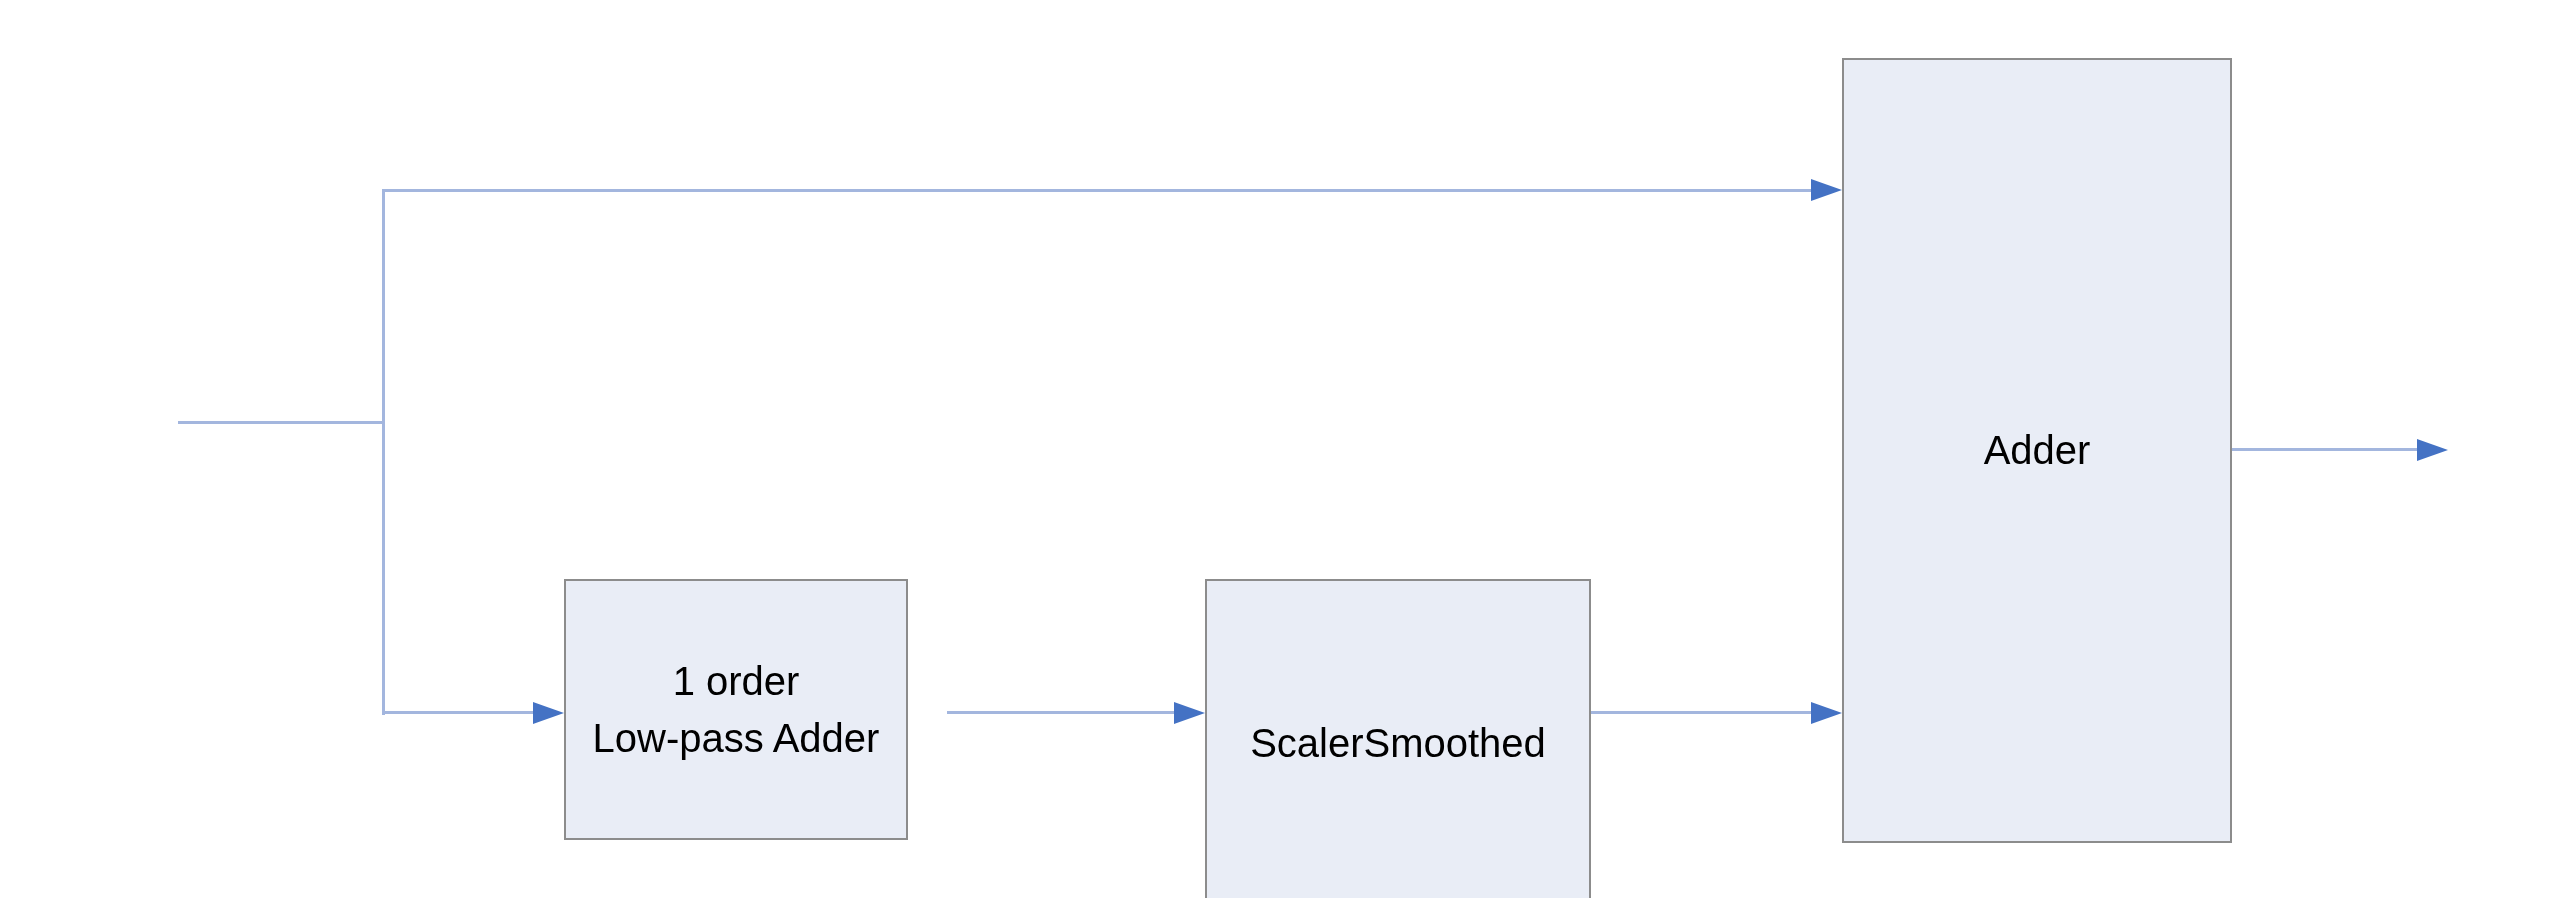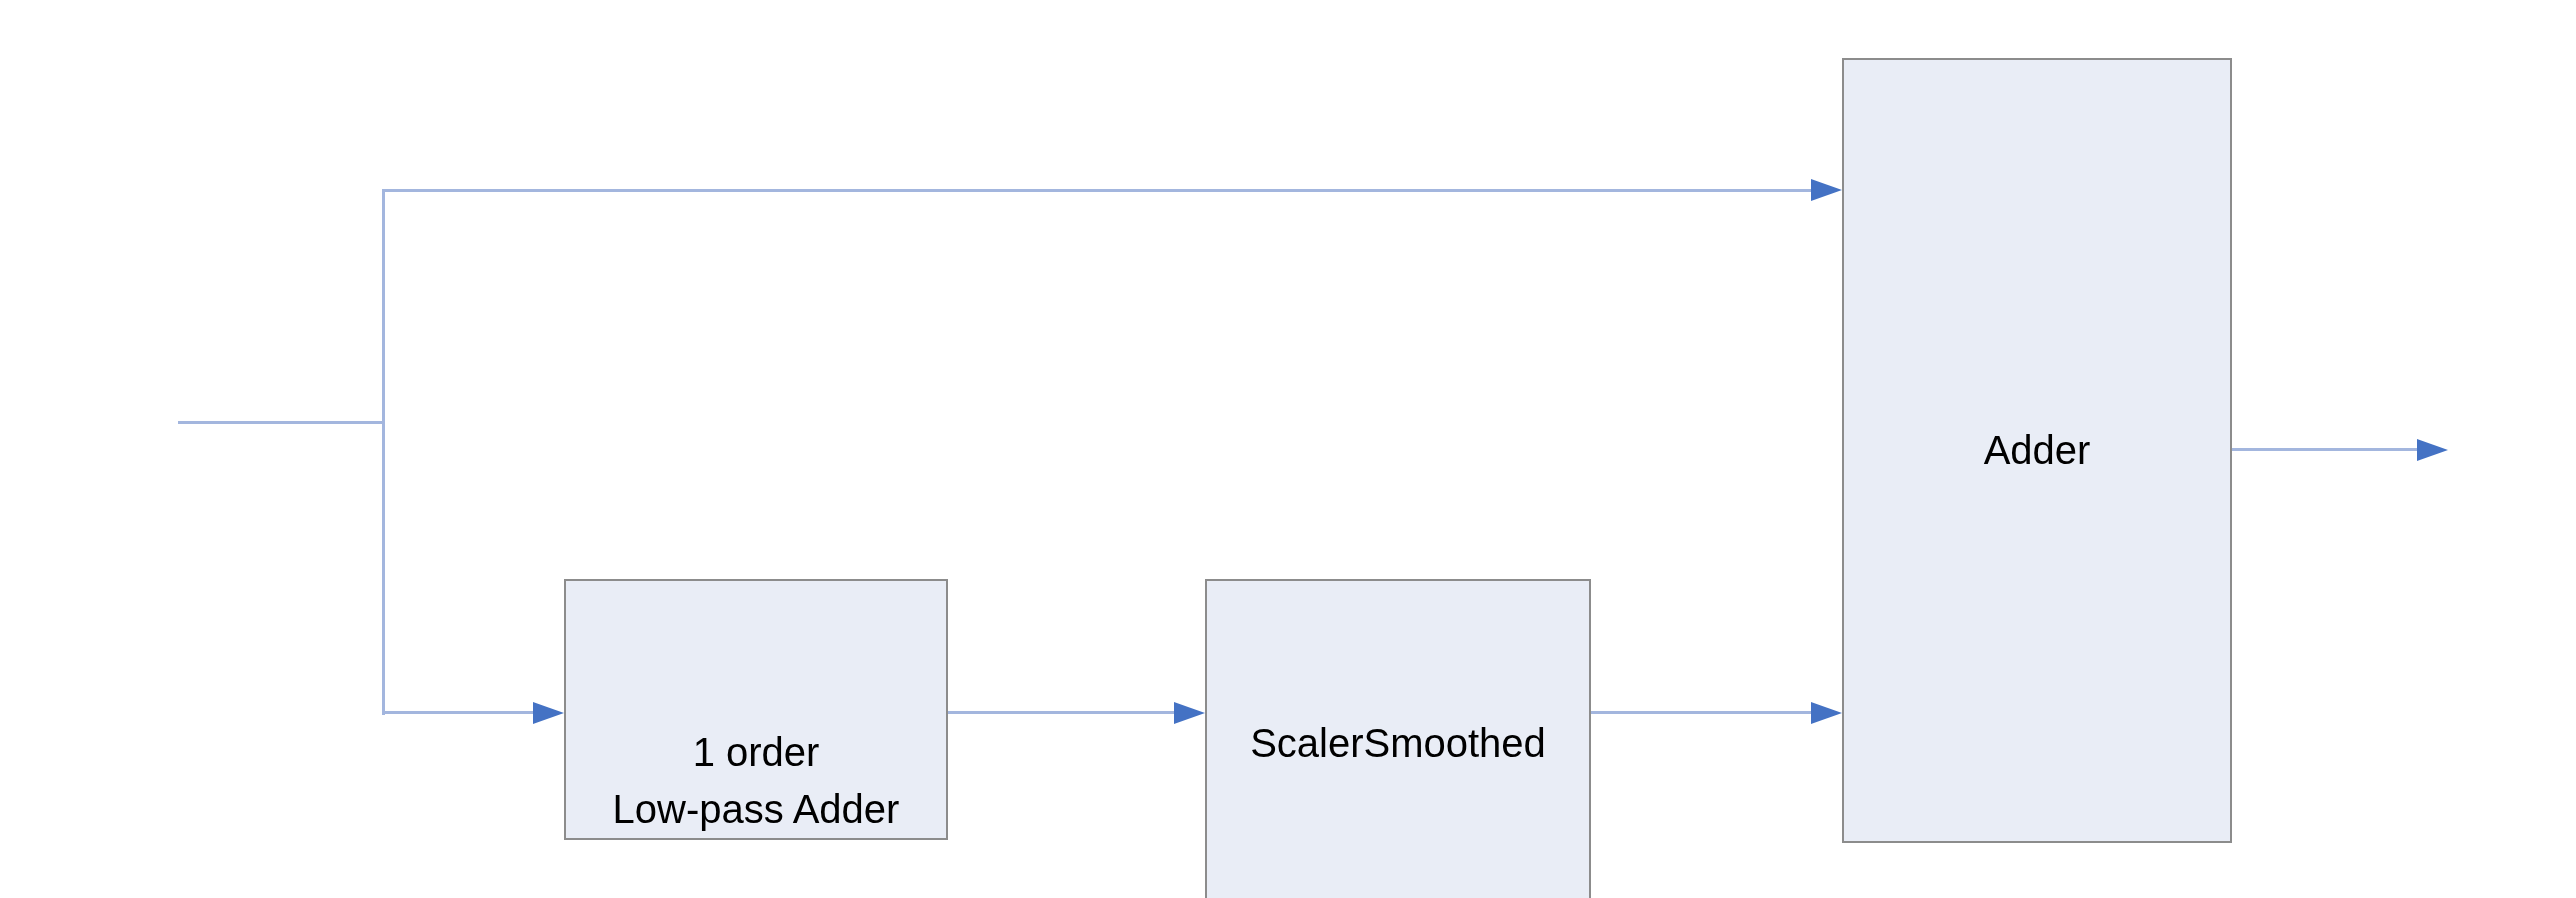--- a/index.html
+++ b/index.html
@@ -34,21 +34,21 @@
     border: 2px solid var(--block-border, #8C8C8C);
     display: flex;
     flex-direction: column;
     align-items: center;
     justify-content: center;
     text-align: center;
     color: var(--text, #000000);
     font-size: 40px;
     line-height: 57px;
   }
-  .block-lowpass { left: 564px;  top: 579px; width: 384px; height: 261px; justify-content: flex-end; }
+  .block-lowpass { left: 564px;  top: 579px; width: 344px; height: 261px; }
   .block-scaler  { left: 1205px; top: 579px; width: 386px; height: 329px; }
   .block-adder   { left: 1842px; top: 58px;  width: 390px; height: 785px; }
 
   .line-input        { left: 178px;  top: 421px; width: 206px;  height: 3px; }
   .line-branch-vert  { left: 382px;  top: 189px; width: 3px;    height: 526px; }
   .line-branch-top   { left: 382px;  top: 189px; width: 1429px; height: 3px; }
   .line-branch-bot   { left: 382px;  top: 711px; width: 151px;  height: 3px; }
   .line-lp-to-scaler { left: 947px;  top: 711px; width: 228px;  height: 3px; }
   .line-sc-to-adder  { left: 1590px; top: 711px; width: 222px;  height: 3px; }
   .line-output       { left: 2231px; top: 448px; width: 187px;  height: 3px; }

